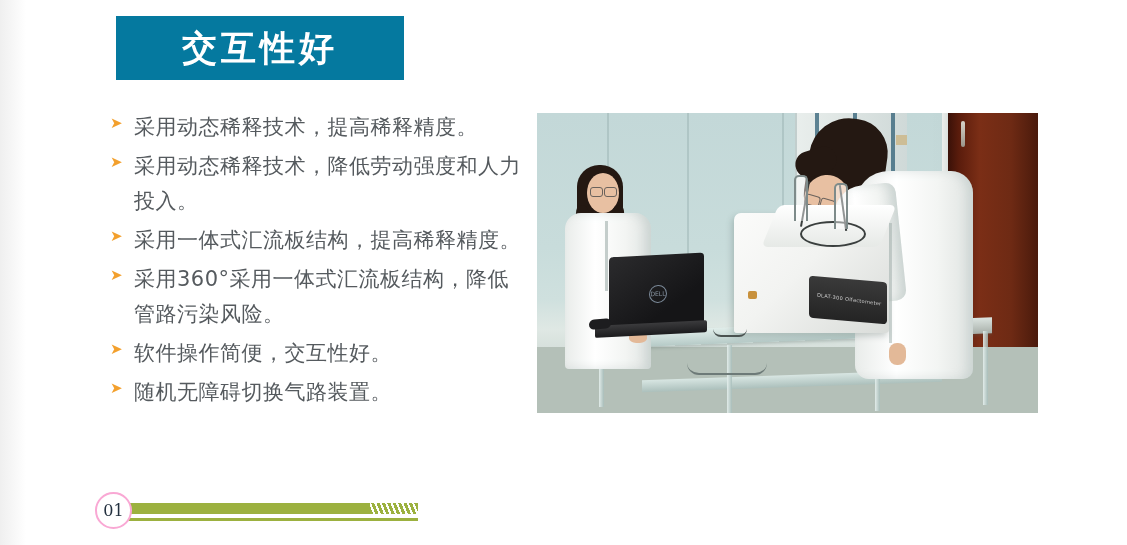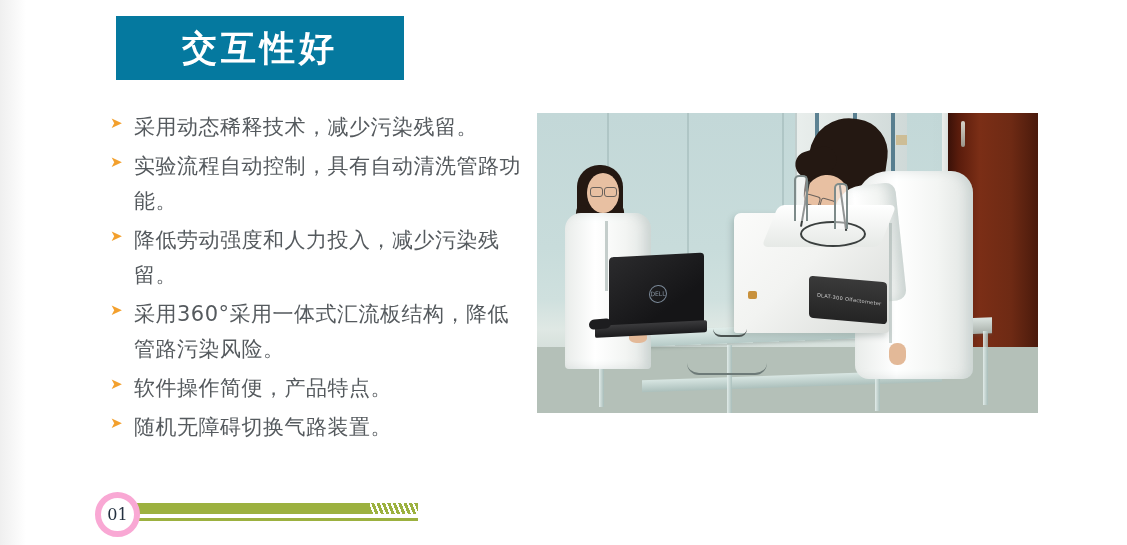--- a/index.html
+++ b/index.html
@@ -356,21 +356,21 @@
     width: 302px;
     height: 3px;
     background: #9cb13f;
   }
   .footer-circle {
     position: absolute;
     left: 0px;
     top: 2px;
     width: 33px;
     height: 33px;
-    border: 6px solid #f9a8d4;
+    border: 2px solid #f9a8d4;
     border-radius: 50%;
     background: #ffffff;
     display: flex;
     align-items: center;
     justify-content: center;
   }
   .footer-page-num {
     color: #23303f;
     font-size: 16px;
     font-family: "DejaVu Serif", "Liberation Serif", serif;
@@ -383,41 +383,41 @@
 <div class="page-left-shade"></div>
 
 <div class="title-box">
   <div class="title-text">交互性好</div>
 </div>
 
 <div class="feature-list">
 
   <div class="feature-item">
     <span class="bullet-arrow">➤</span>
-    <span class="feature-text">采用动态稀释技术，减少污染残留。</span>
+    <span class="feature-text">采用动态稀释技术，提高稀释精度。</span>
   </div>
 
   <div class="feature-item">
     <span class="bullet-arrow">➤</span>
-    <span class="feature-text">实验流程自动控制，具有自动清洗管路功能。</span>
+    <span class="feature-text">采用动态稀释技术，降低劳动强度和人力投入。</span>
   </div>
 
   <div class="feature-item">
     <span class="bullet-arrow">➤</span>
-    <span class="feature-text">降低劳动强度和人力投入，减少污染残留。</span>
+    <span class="feature-text">采用一体式汇流板结构，提高稀释精度。</span>
   </div>
 
   <div class="feature-item">
     <span class="bullet-arrow">➤</span>
     <span class="feature-text">采用360°采用一体式汇流板结构，降低管路污染风险。</span>
   </div>
 
   <div class="feature-item">
     <span class="bullet-arrow">➤</span>
-    <span class="feature-text">软件操作简便，产品特点。</span>
+    <span class="feature-text">软件操作简便，交互性好。</span>
   </div>
 
   <div class="feature-item">
     <span class="bullet-arrow">➤</span>
     <span class="feature-text">随机无障碍切换气路装置。</span>
   </div>
 
 </div>
 
 <div class="photo-frame">

